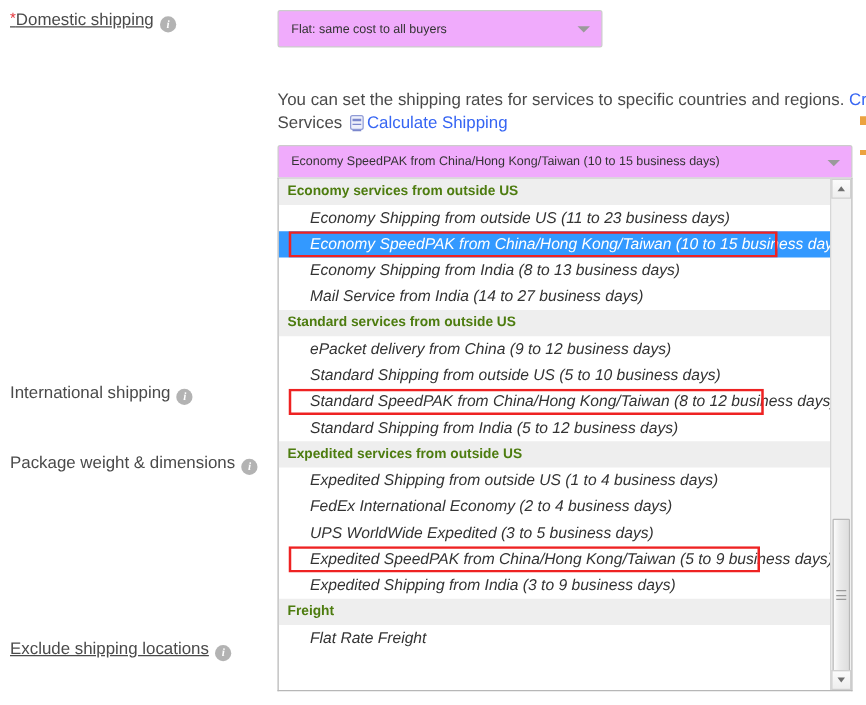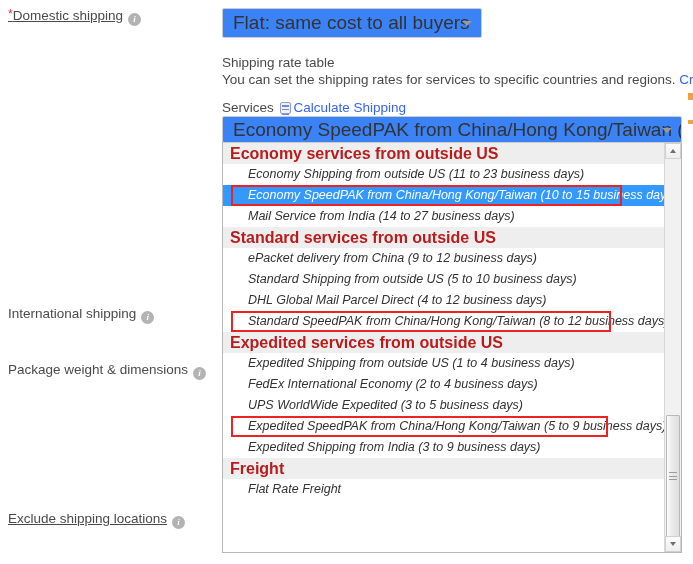--- a/index.html
+++ b/index.html
@@ -40,24 +40,24 @@
     font-weight: bold;
     text-align: center;
     line-height: 13px;
     vertical-align: -2px;
     margin-left: 5px;
     font-family: "Liberation Serif", serif;
   }
 
   .select-box {
     position: absolute;
-    background: #3b82f6;
+    background: #f0abfc;
     border: 1px solid #cccccc;
     border-radius: 2px;
-    font-size: 19px;
+    font-size: 10px;
     color: #333333;
     padding: 0 26px 0 10px;
     display: flex;
     align-items: center;
     white-space: nowrap;
     overflow: hidden;
   }
   .select-arrow {
     position: absolute;
     right: 9px;
@@ -119,22 +119,22 @@
   #list-viewport {
     position: absolute;
     left: 0; top: 0;
     width: 441px; height: 409px;
     overflow: hidden;
   }
   .opt-group-header {
     height: 21px;
     line-height: 21px;
     background: #eeeeee;
-    color: #b91c1c;
-    font-size: 16px;
+    color: #4d7c0f;
+    font-size: 11px;
     font-weight: bold;
     padding-left: 7px;
     white-space: nowrap;
     overflow: hidden;
   }
   .opt-item {
     height: 21px;
     line-height: 21px;
     font-size: 12.5px;
     color: #333333;
@@ -231,48 +231,48 @@
       <div class="field-label" style="top: 306px;"><span>International shipping</span><span class="info-icon">i</span></div>
       <div class="field-label" style="top: 362px;"><span>Package weight &amp; dimensions</span><span class="info-icon">i</span></div>
       <div class="field-label" style="top: 511px; text-decoration: underline;"><span>Exclude shipping locations</span><span class="info-icon">i</span></div>
     </div>
 
   <div class="select-box" id="domestic-select" style="left:222px; top:8px; width:260px; height:30px;">
     <span>Flat: same cost to all buyers</span>
     <span class="select-arrow"></span>
   </div>
 
-  <div class="plain-text" style="left:222px; top:54px;">Shipping rate table</div>
 
   <div class="plain-text" style="left:222px; top:71px;">
     <span>You can set the shipping rates for services to specific countries and regions.</span>
     <a href="#" class="link">Create</a>
   </div>
 
-  <div class="plain-text" style="left:222px; top:99px;">
+  <div class="plain-text" style="left:222px; top:89px;">
     <span>Services</span>
     <span class="calc-icon"></span><a href="#" class="link">Calculate Shipping</a>
   </div>
 
   <div class="select-box" id="services-select" style="left:222px; top:116px; width:460px; height:27px;">
     <span>Economy SpeedPAK from China/Hong Kong/Taiwan (10 to 15 business days)</span>
     <span class="select-arrow"></span>
   </div>
 
   <div id="dropdown-list">
     <div id="list-viewport">
         <div class="opt-group-header">Economy services from outside US</div>
         <div class="opt-item">Economy Shipping from outside US (11 to 23 business days)</div>
         <div class="opt-item selected boxed">Economy SpeedPAK from China/Hong Kong/Taiwan (10 to 15 business days)</div>
+        <div class="opt-item">Economy Shipping from India (8 to 13 business days)</div>
         <div class="opt-item">Mail Service from India (14 to 27 business days)</div>
         <div class="opt-group-header">Standard services from outside US</div>
         <div class="opt-item">ePacket delivery from China (9 to 12 business days)</div>
         <div class="opt-item">Standard Shipping from outside US (5 to 10 business days)</div>
-        <div class="opt-item">DHL Global Mail Parcel Direct (4 to 12 business days)</div>
         <div class="opt-item boxed box2">Standard SpeedPAK from China/Hong Kong/Taiwan (8 to 12 business days)</div>
+        <div class="opt-item">Standard Shipping from India (5 to 12 business days)</div>
         <div class="opt-group-header">Expedited services from outside US</div>
         <div class="opt-item">Expedited Shipping from outside US (1 to 4 business days)</div>
         <div class="opt-item">FedEx International Economy (2 to 4 business days)</div>
         <div class="opt-item">UPS WorldWide Expedited (3 to 5 business days)</div>
         <div class="opt-item boxed box3">Expedited SpeedPAK from China/Hong Kong/Taiwan (5 to 9 business days)</div>
         <div class="opt-item">Expedited Shipping from India (3 to 9 business days)</div>
         <div class="opt-group-header">Freight</div>
         <div class="opt-item">Flat Rate Freight</div>
       </div>
 

